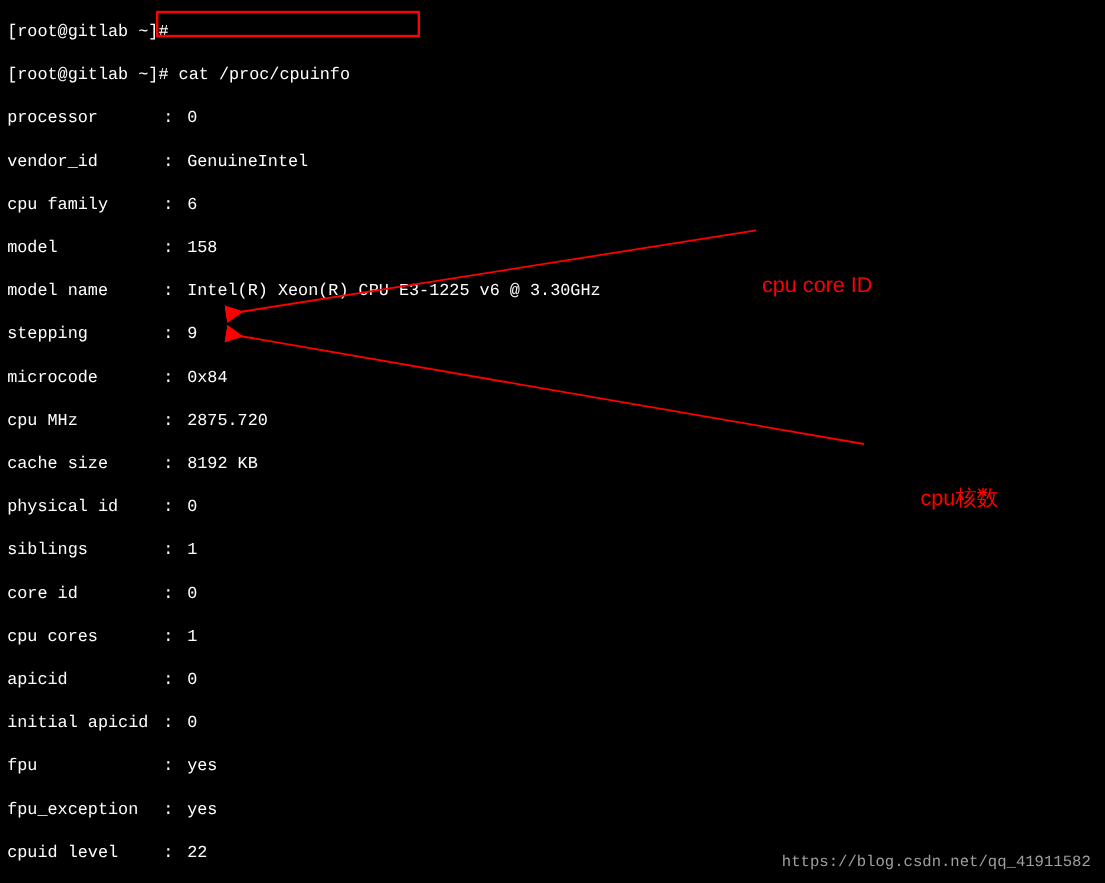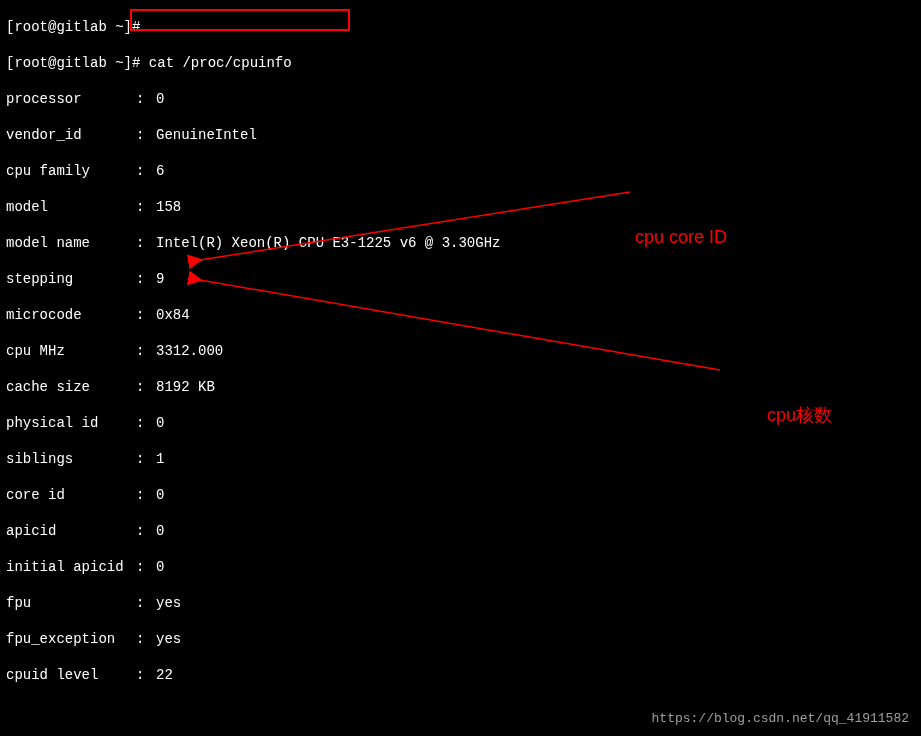--- a/index.html
+++ b/index.html
@@ -58,25 +58,26 @@
 <div class="terminal">
 <span class="line">[root@gitlab ~]#</span>
 <span class="line"><span>[root@gitlab ~]# </span><span>cat /proc/cpuinfo</span></span>
 <span class="line"><span class="key">processor</span><span class="colon">: </span><span>0</span></span>
 <span class="line"><span class="key">vendor_id</span><span class="colon">: </span><span>GenuineIntel</span></span>
 <span class="line"><span class="key">cpu family</span><span class="colon">: </span><span>6</span></span>
 <span class="line"><span class="key">model</span><span class="colon">: </span><span>158</span></span>
 <span class="line"><span class="key">model name</span><span class="colon">: </span><span>Intel(R) Xeon(R) CPU E3-1225 v6 @ 3.30GHz</span></span>
 <span class="line"><span class="key">stepping</span><span class="colon">: </span><span>9</span></span>
 <span class="line"><span class="key">microcode</span><span class="colon">: </span><span>0x84</span></span>
-<span class="line"><span class="key">cpu MHz</span><span class="colon">: </span><span>3312.000</span></span>
+<span class="line"><span class="key">cpu MHz</span><span class="colon">: </span><span>2875.720</span></span>
 <span class="line"><span class="key">cache size</span><span class="colon">: </span><span>8192 KB</span></span>
 <span class="line"><span class="key">physical id</span><span class="colon">: </span><span>0</span></span>
 <span class="line"><span class="key">siblings</span><span class="colon">: </span><span>1</span></span>
 <span class="line"><span class="key">core id</span><span class="colon">: </span><span>0</span></span>
+<span class="line"><span class="key">cpu cores</span><span class="colon">: </span><span>1</span></span>
 <span class="line"><span class="key">apicid</span><span class="colon">: </span><span>0</span></span>
 <span class="line"><span class="key">initial apicid</span><span class="colon">: </span><span>0</span></span>
 <span class="line"><span class="key">fpu</span><span class="colon">: </span><span>yes</span></span>
 <span class="line"><span class="key">fpu_exception</span><span class="colon">: </span><span>yes</span></span>
 <span class="line"><span class="key">cpuid level</span><span class="colon">: </span><span>22</span></span>
 
 
 
 
 

